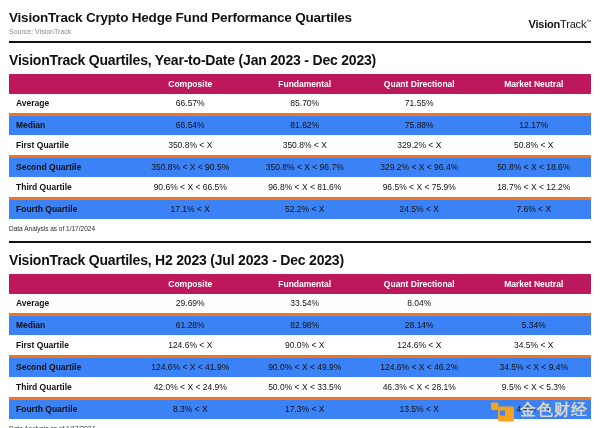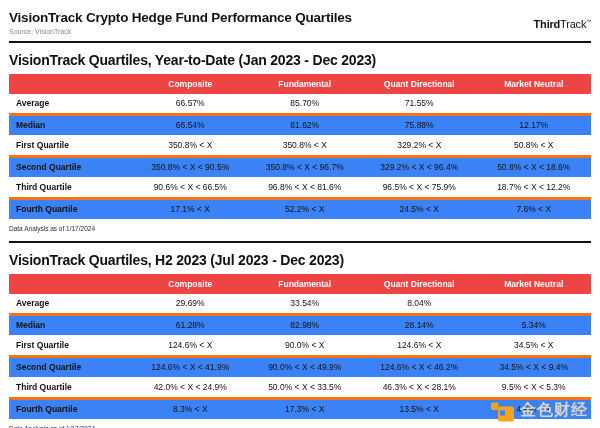--- a/index.html
+++ b/index.html
@@ -37,21 +37,21 @@
   .section-title{
     font-size:14px;font-weight:bold;letter-spacing:-0.2px;
     margin:9px 0 6px 0;
   }
   .tbl{width:100%;}
   .trow, .thead{
     display:grid;
     grid-template-columns:124px repeat(4, 1fr);
   }
   .thead{
-    background:#ef4444;color:#fff;
+    background:#be185d;color:#fff;
     height:20px;border-radius:1px;
   }
   .thead .cell{font-weight:bold;font-size:8.5px;}
   .trow{
     height:19px;
     border-bottom:3px solid #f97316;
     background:#ffffff;
   }
   .trow.alt{background:#3b82f6;border-bottom:1px solid #ffffff;}
   .cell{
@@ -81,21 +81,21 @@
 </head>
 <body>
 
 <div class="page">
 
   <div class="masthead">
     <div>
       <h1 class="doc-title">VisionTrack Crypto Hedge Fund Performance Quartiles</h1>
       <div class="doc-source">Source: VisionTrack</div>
     </div>
-    <div class="brand"><span class="b">Third</span><span>Track</span><span class="tm">™</span></div>
+    <div class="brand"><span class="b">Vision</span><span>Track</span><span class="tm">™</span></div>
   </div>
   <div class="rule"></div>
 
   <div>
     <div class="section-title">VisionTrack Quartiles, Year-to-Date (Jan 2023 - Dec 2023)</div>
     <div class="tbl">
       <div class="thead">
         <div class="cell label"></div>
         <div class="cell">Composite</div>
         <div class="cell">Fundamental</div>

